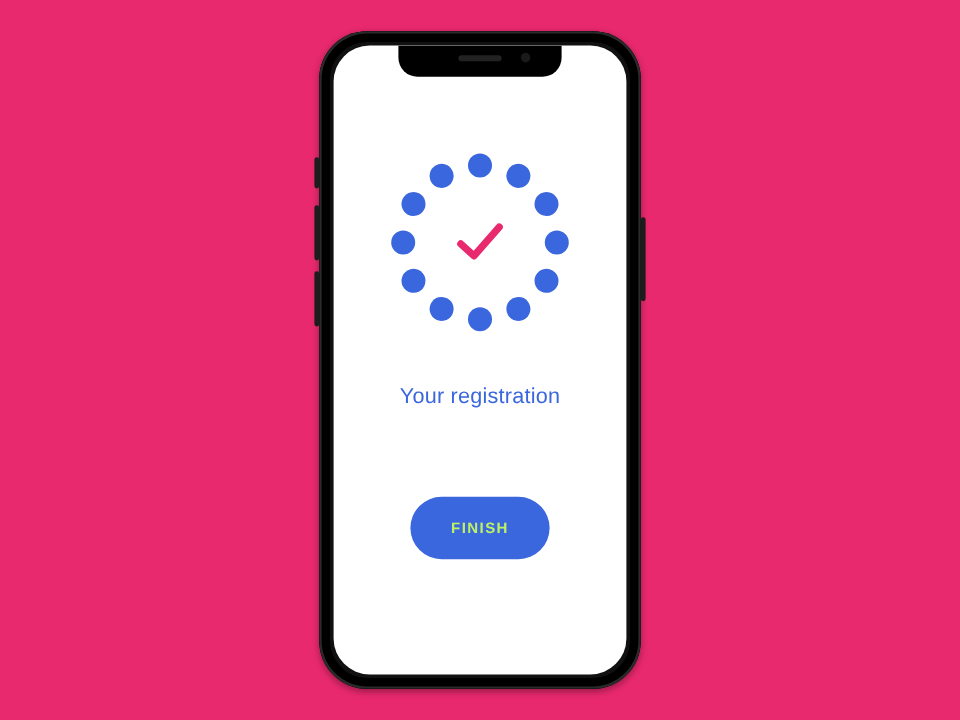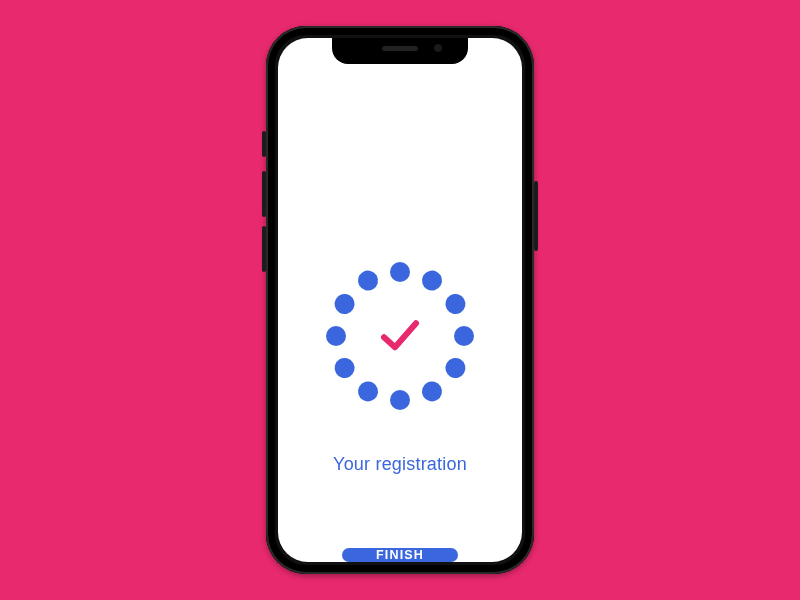--- a/index.html
+++ b/index.html
@@ -53,21 +53,21 @@
     z-index: 5;
   }
   .speaker {
     position:absolute; top:8px; left:50%; transform:translateX(-50%);
     width:36px; height:5px; background:#222; border-radius:3px;
   }
   .cam { position:absolute; top:6px; right:26px; width:8px; height:8px; background:#1a1a1a; border-radius:50%; }
 
   .content {
     position:absolute; inset:0;
-    display:flex; flex-direction:column; align-items:center;justify-content:flex-end;
+    display:flex; flex-direction:column; align-items:center;
   }
 
   
   .spinner {
     position: relative;
     margin-top: 84px;
     width: 160px;
     height: 160px;
   }
   .spinner .dot {
@@ -91,24 +91,24 @@
     color: #3a66de;
     font-size: 18px;
     line-height: 1.35;
     font-weight: 400;
     letter-spacing: .2px;
   }
 
   .finish-btn {
     margin-top: 72px;
     background: #3a66de;
-    color: #ffffff;
+    color: #bef264;
     border: none;
     border-radius: 999px;
-    padding: 0 34px;
+    padding: 19px 34px;
     font-size: 12.5px;
     font-weight: 700;
     letter-spacing: 1.2px;
     cursor: pointer;
   }
 </style>
 </head>
 <body>
 
 <div class="stage">

